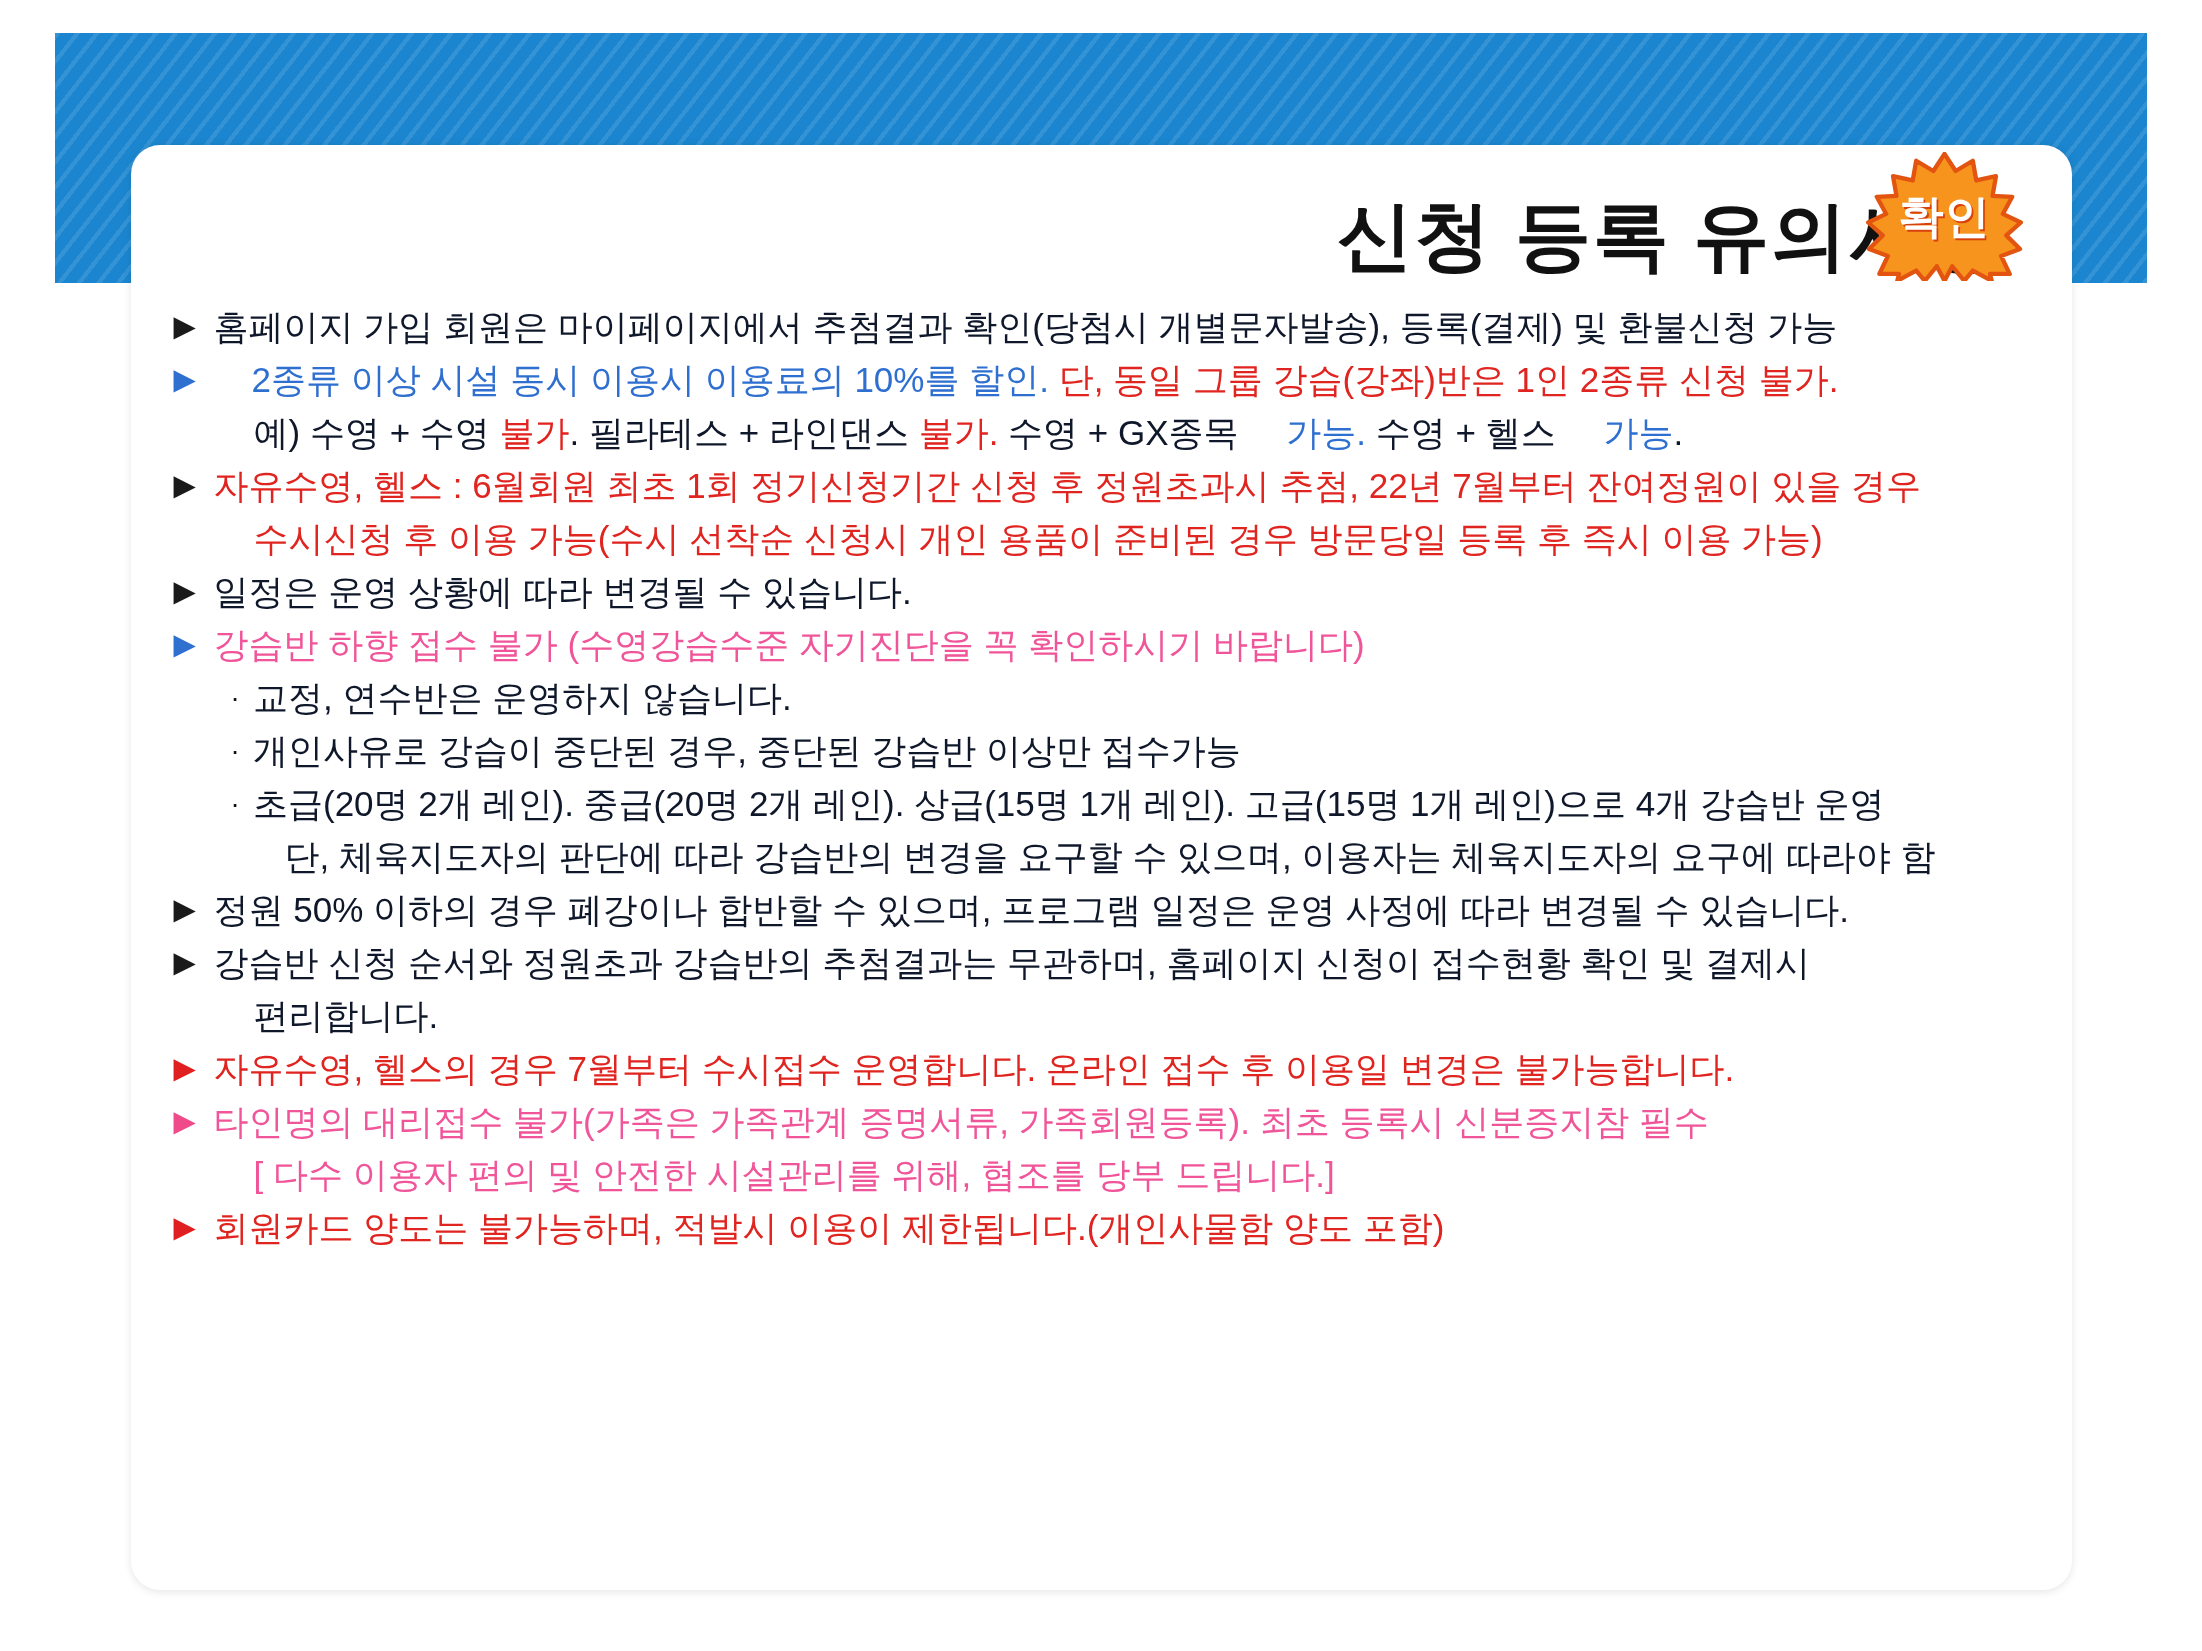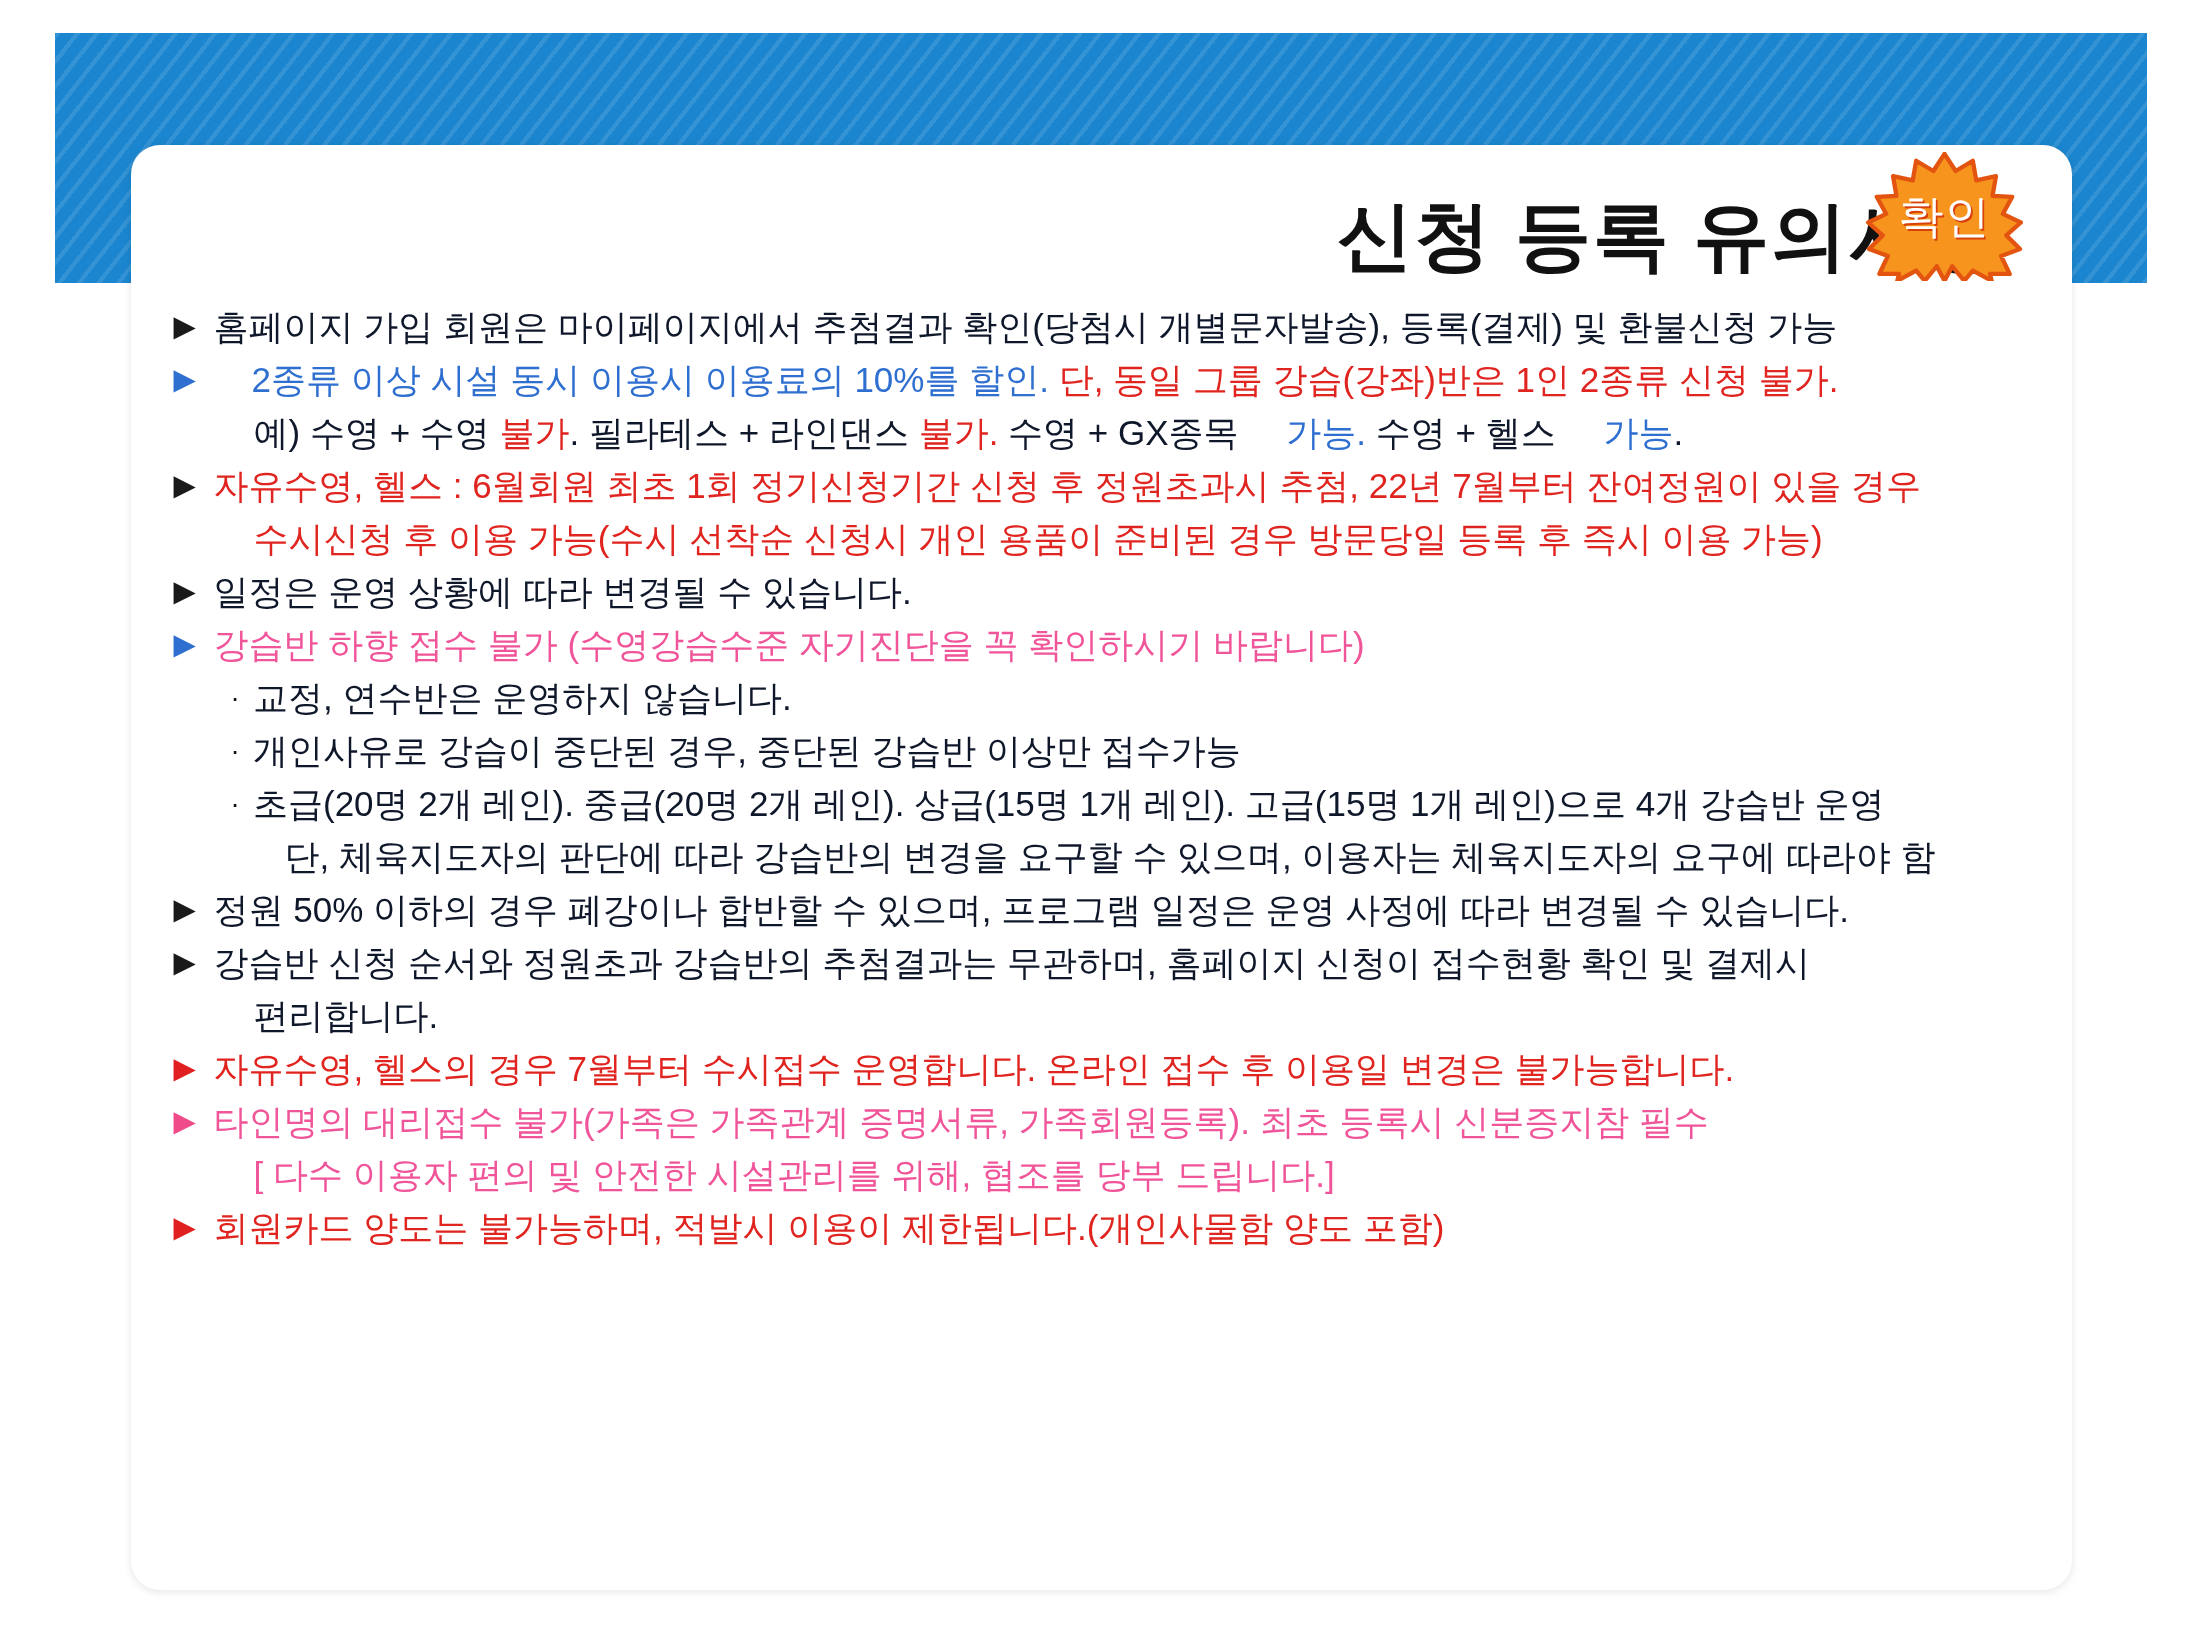--- a/index.html
+++ b/index.html
@@ -80,21 +80,21 @@
     height: 129px;
   }
   #stamp svg { display: block; width: 163px; height: 129px; }
   #stamp .stamp-text {
     position: absolute;
     left: 0; right: 0; top: 0; bottom: 0;
     display: flex;
     align-items: center;
     justify-content: center;
     font-size: 45px;
-    font-weight: normal;
+    font-weight: bold;
     color: #ffffff;
     text-shadow: 1.7px 1.7px 0 #d8410a;
     letter-spacing: 0.9px;
   }
 
   
   #list {
     margin: 0;
     padding: 0 8.6px 0 8.6px;
   }

